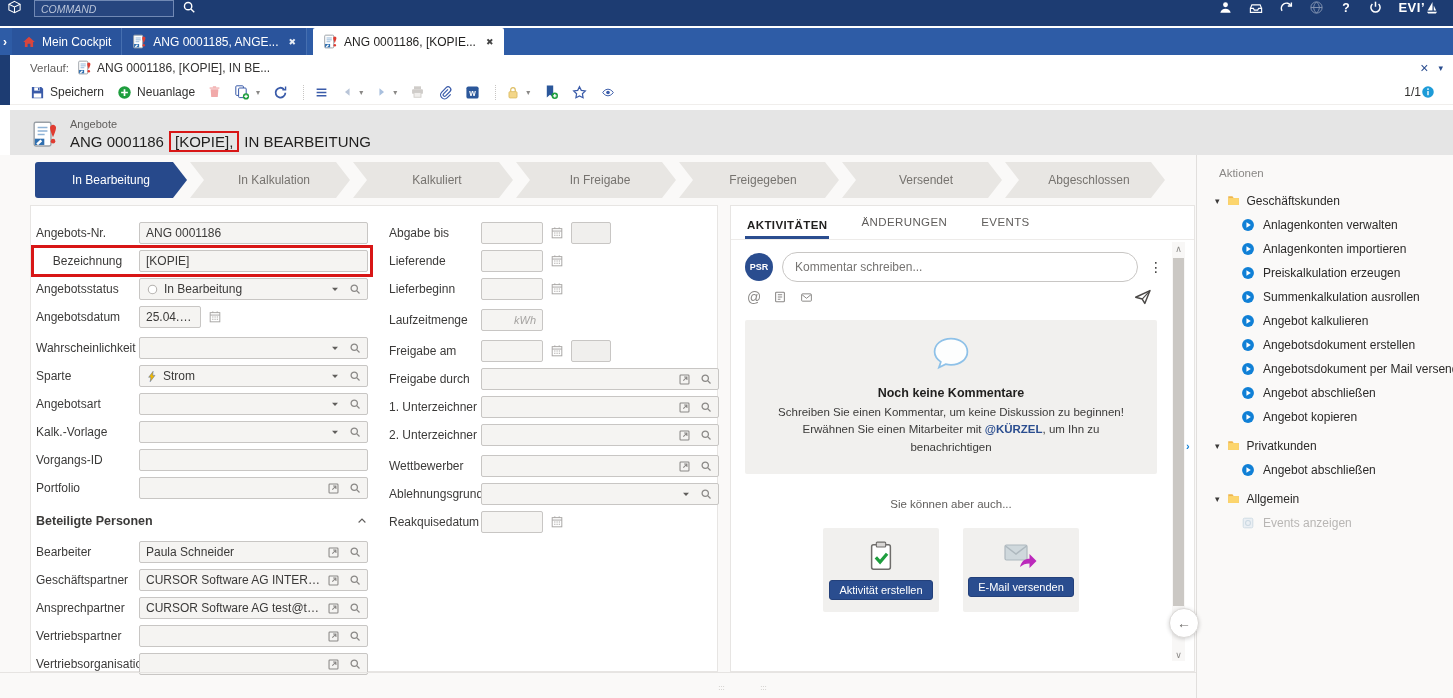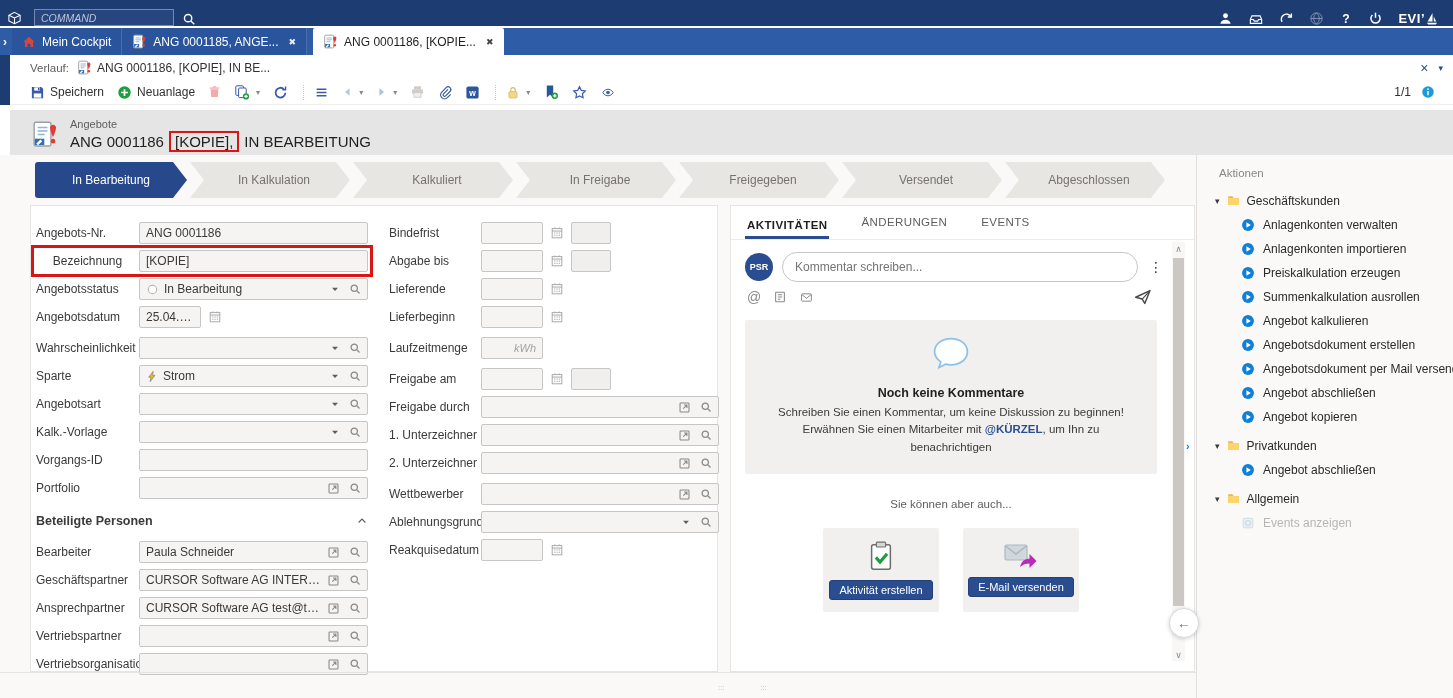--- a/index.html
+++ b/index.html
@@ -3,21 +3,21 @@
 <meta charset="utf-8">
 <style>
   * { margin:0; padding:0; box-sizing:border-box; }
   html,body { width:1453px; height:698px; overflow:hidden; }
   body { font-family:"Liberation Sans","DejaVu Sans",sans-serif; background:#fff; color:#3b3a39; }
   .root { position:relative; width:1453px; height:698px; overflow:hidden; }
   .icn { display:inline-flex; align-items:center; justify-content:center; line-height:0; }
   .icn svg { display:block; }
 
   
-  .topbar { position:absolute; left:0; top:0; width:1453px; height:26px; background:#1d3c72; display:flex; align-items:flex-end; }
+  .topbar { position:absolute; left:0; top:0; width:1453px; height:26px; background:#1d3c72; display:flex; align-items:flex-start; }
   .cube { margin-left:7px; }
   .cmd-input { margin-left:12px; width:140px; height:17px; background:#27467f; border:1px solid #7189b4; color:#c7d1e4; font-style:italic; font-size:10.5px; padding:0 6px; outline:none; }
   .cmd-input::placeholder { color:#b9c4d9; font-style:italic; }
   .cmd-search { margin-left:8px; cursor:pointer; }
   .topbar-right { margin-left:auto; display:flex; align-items:center; gap:15px; padding-right:14px; color:#fff; }
   .topbar-right .tb-ic { cursor:pointer; }
   .tb-dim { opacity:.45; }
   .brand { display:flex; align-items:center; gap:0; font-weight:bold; font-size:13px; color:#fff; letter-spacing:.5px; }
 
   
@@ -38,21 +38,21 @@
   .verlauf-right { margin-left:auto; display:flex; align-items:center; gap:10px; color:#2a4d8f; }
   .verlauf-close { font-size:14px; cursor:pointer; }
   .verlauf-caret { font-size:9px; cursor:pointer; color:#2a4d8f; }
 
   
   .toolbar { position:absolute; left:10px; top:80px; width:1443px; height:25px; background:#fff; display:flex; align-items:center; padding:0 10px 0 20px; border-bottom:1px solid #f0eeec; }
   .tbtn { display:flex; align-items:center; gap:5px; margin-right:13px; cursor:pointer; font-size:12px; color:#323130; }
   .tbtn.disabled { cursor:default; }
   .tsep { width:1px; height:15px; border-left:1px dotted #c8c6c4; margin:0 10px 0 2px; }
   .tcaret { font-size:8px; color:#8a8886; margin-left:1px; }
-  .toolbar-right { margin-left:auto; display:flex; align-items:center; gap:10px; padding-right:8px; }
+  .toolbar-right { margin-left:auto; display:flex; align-items:center; padding-right:8px; }
   .page-ind { font-size:12px; color:#323130; }
 
   
   .titlebar { position:absolute; left:10px; top:110px; width:1443px; height:50px; background:#e5e5e5; display:flex; align-items:center; padding-left:20px; }
   .title-icon { width:30px; height:34px; margin-right:10px; }
   .title-text .cat { font-size:11px; color:#605e5c; }
   .title-text .main { font-size:15px; color:#201f1e; margin-top:1px; display:flex; align-items:center; }
   .hl-box { border:2px solid #d81616; padding:0 4px; margin:0 5px; display:inline-block; }
 
   
@@ -753,38 +753,20 @@
                       <path d="M10.2 10.2 14 14"></path>
                     </svg>
                   </span>
                 </span>
               </div>
             </div>
           </div>
         </div>
       <div class="fcol colB" id="colB">
           <div class="frow">
-            <label class="flabel">Bindefrist</label>
-            <div class="fctrl">
-              <div class="fbox w-date">
-                <span class="fval"></span>
-              </div>
-              <span class="icn">
-                <svg width="14" height="14" viewBox="0 0 16 16" fill="none" stroke="#a8a6a4" stroke-width="1.1">
-                  <rect x="2.5" y="3" width="11" height="10.5"></rect>
-                  <path d="M2.5 5.8h11M5.5 3V1.6M10.5 3V1.6"></path>
-                  <path d="M4.8 8h1.4M7.4 8h1.4M10 8h1.4M4.8 10.6h1.4M7.4 10.6h1.4M10 10.6h1.4" stroke-width="1.3"></path>
-                </svg>
-              </span>
-              <div class="fbox w-time">
-                <span class="fval"></span>
-              </div>
-            </div>
-          </div>
-          <div class="frow">
             <label class="flabel">Abgabe bis</label>
             <div class="fctrl">
               <div class="fbox w-date">
                 <span class="fval"></span>
               </div>
               <span class="icn">
                 <svg width="14" height="14" viewBox="0 0 16 16" fill="none" stroke="#a8a6a4" stroke-width="1.1">
                   <rect x="2.5" y="3" width="11" height="10.5"></rect>
                   <path d="M2.5 5.8h11M5.5 3V1.6M10.5 3V1.6"></path>
                   <path d="M4.8 8h1.4M7.4 8h1.4M10 8h1.4M4.8 10.6h1.4M7.4 10.6h1.4M10 10.6h1.4" stroke-width="1.3"></path>

